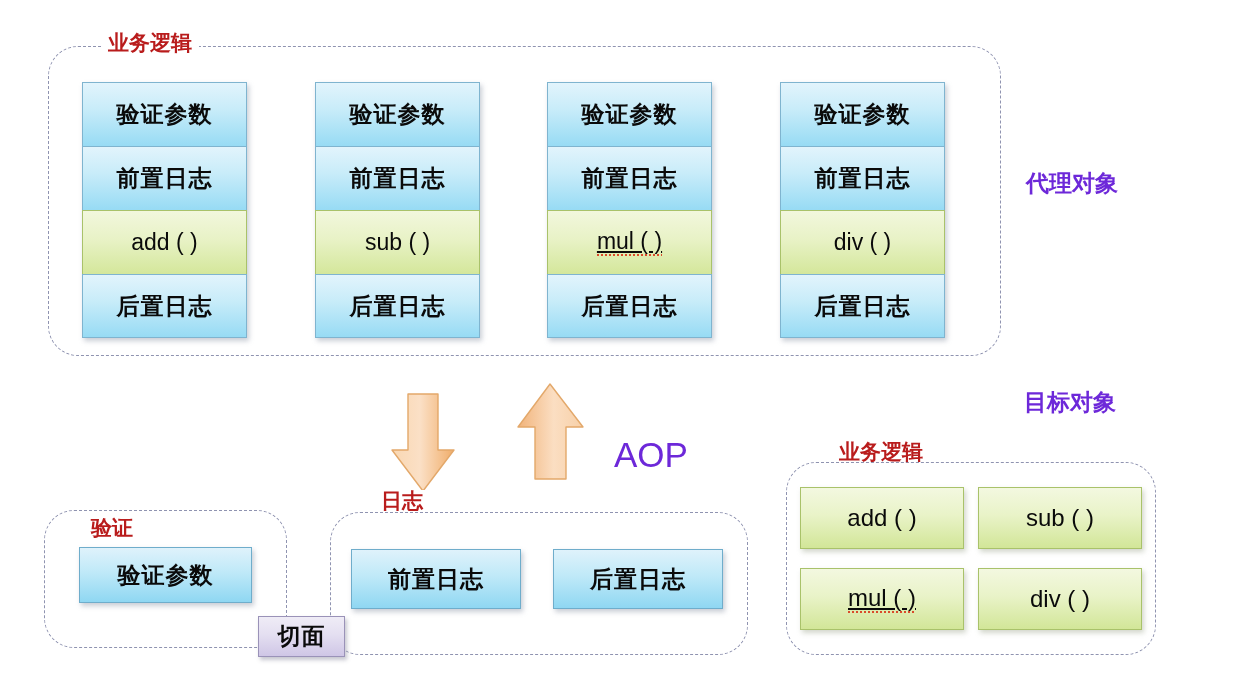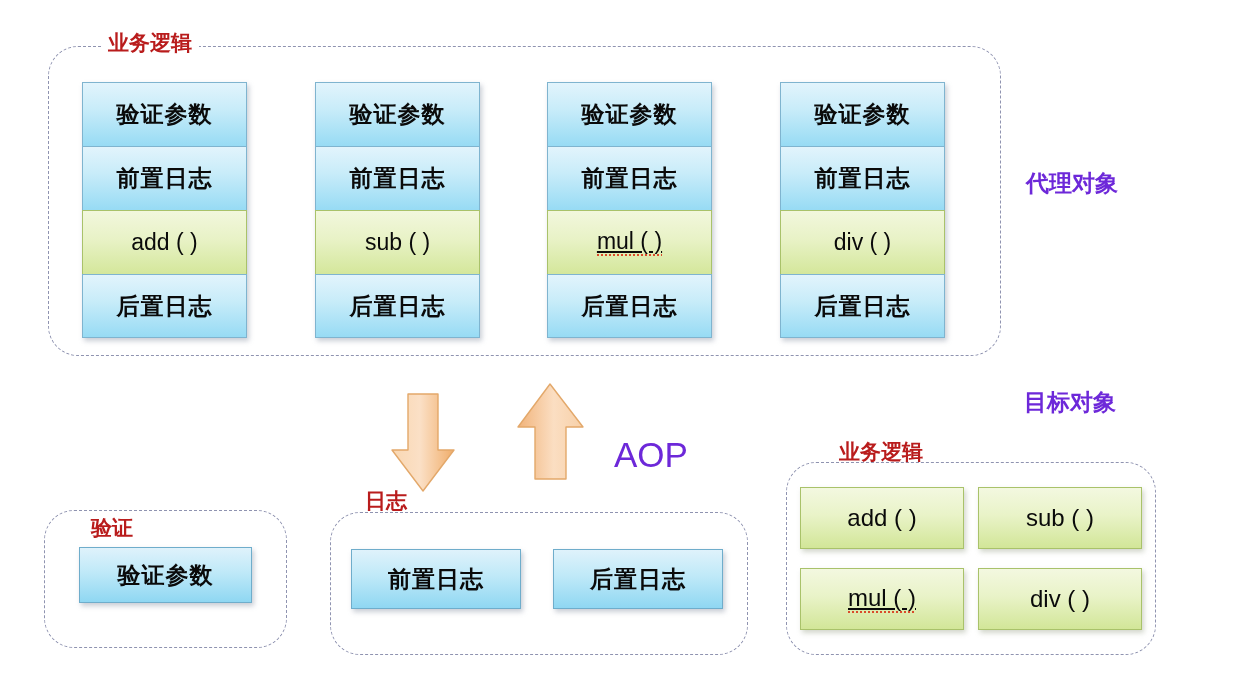--- a/index.html
+++ b/index.html
@@ -187,24 +187,25 @@
     </svg>
   </div>
 
   <div class="caption thin" style="left:614px;top:437px;font-size:35px;">AOP</div>
 
   <div class="group" style="left:44px;top:510px;width:243px;height:138px;"></div>
   <div class="group-label" style="left:84px;top:492px;margin-top:25px;">验证</div>
   <div class="bluebox" style="left:79px;top:547px;width:173px;height:56px;">验证参数</div>
 
   <div class="group" style="left:330px;top:512px;width:418px;height:143px;"></div>
-  <div class="group-label" style="left:358px;top:490px;">日志</div>
+  <div class="group-label" style="left:374px;top:490px;">日志</div>
   <div class="bluebox" style="left:351px;top:549px;width:170px;height:60px;">前置日志</div>
   <div class="bluebox" style="left:553px;top:549px;width:170px;height:60px;">后置日志</div>
 
+  <div class="badge" style="left:258px;top:616px;width:87px;height:41px;">切面</div>
 
   <div class="caption" style="left:1024px;top:391px;">目标对象</div>
 
   <div class="group" style="left:786px;top:462px;width:370px;height:193px;"></div>
   <div class="group-label" style="left:832px;top:441px;">业务逻辑</div>
 
   <div class="greenbox" style="left:800px;top:487px;width:164px;height:62px;">
     <span>add ( )</span>
   </div>
   <div class="greenbox" style="left:978px;top:487px;width:164px;height:62px;">

